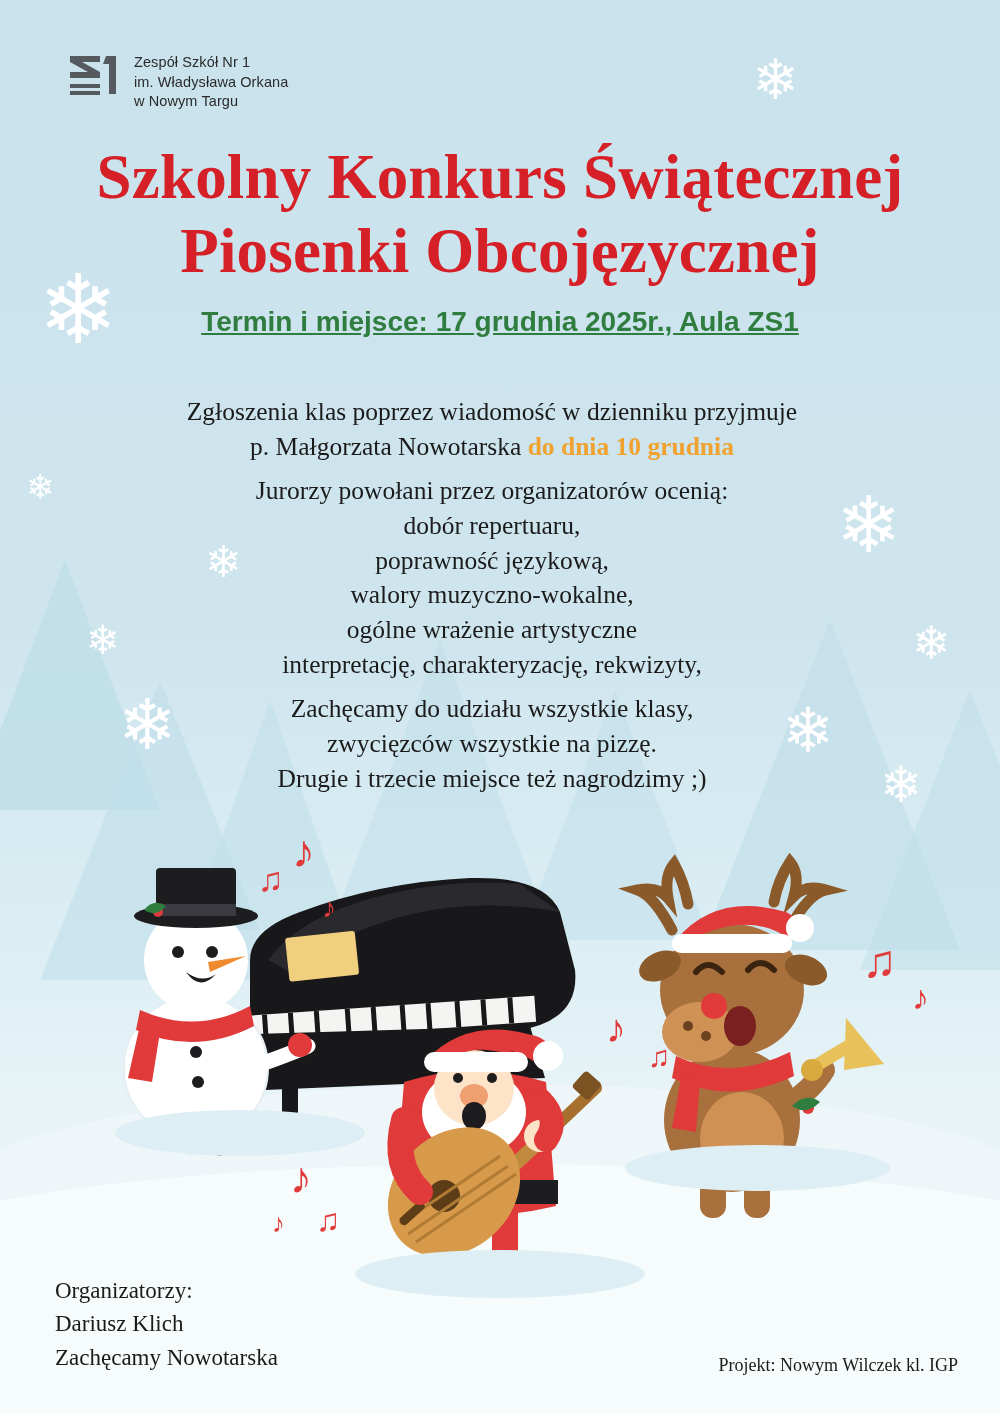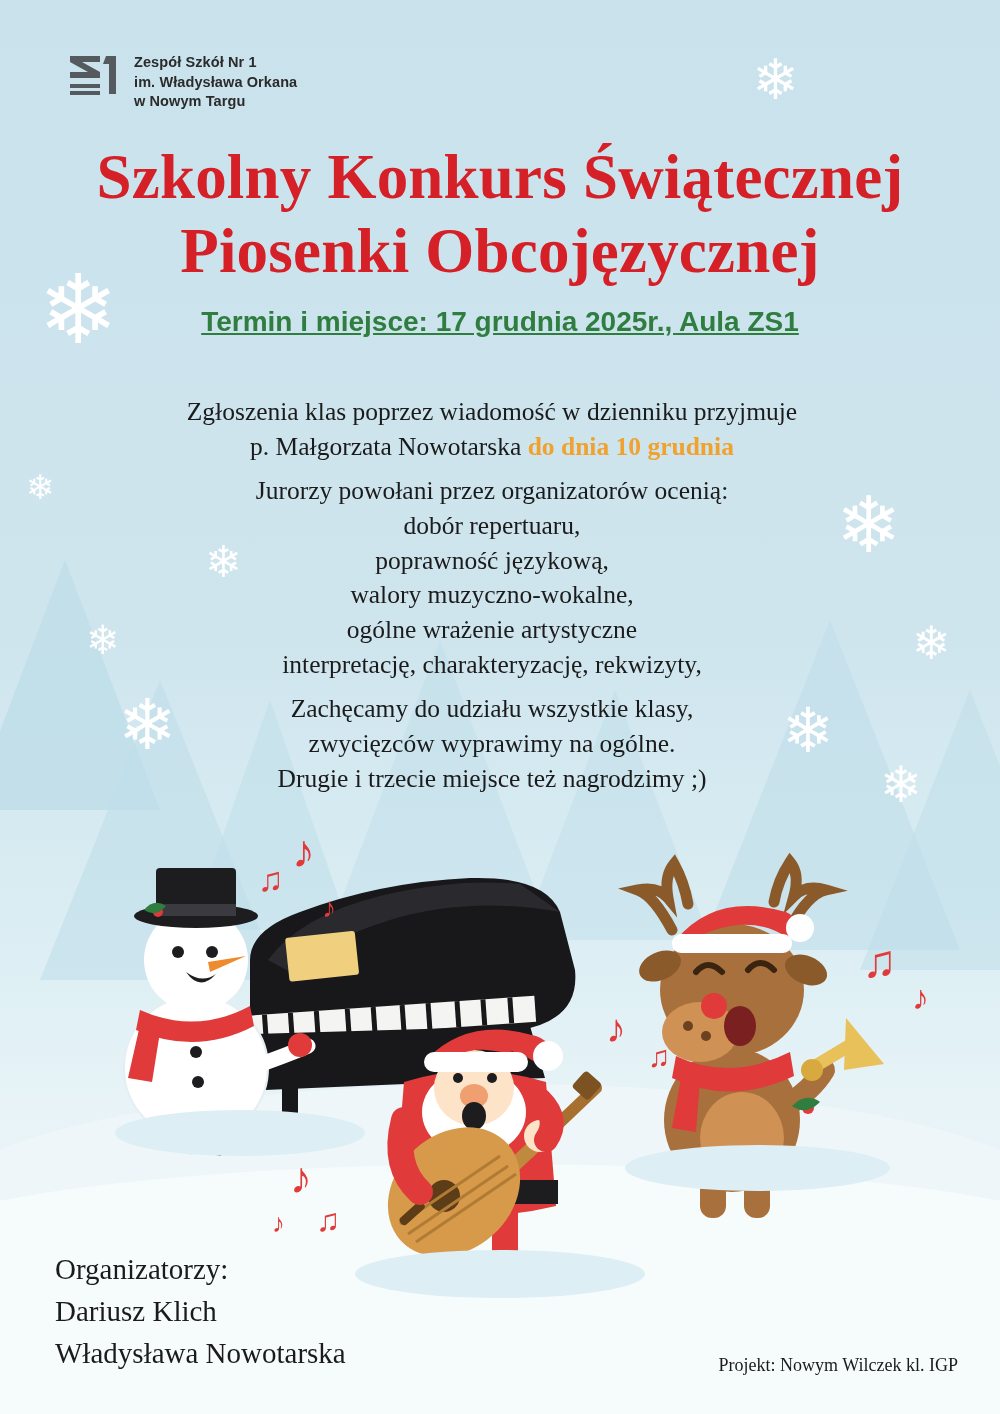--- a/index.html
+++ b/index.html
@@ -77,21 +77,21 @@
     align-items: flex-start;
     gap: 14px;
   }
   .logo-mark {
     width: 54px;
     height: 46px;
     position: relative;
   }
   .logo-text {
     font-size: 14.5px;
-    font-weight: bold;
+    font-weight: normal;
     color: #2b2b2b;
     line-height: 1.35;
     letter-spacing: .1px;
     padding-top: 1px;
   }
 
   
   .title {
     position: absolute;
     left: 0;
@@ -137,21 +137,21 @@
     color: #f0a12e;
     font-weight: bold;
   }
 
   
   .organizers {
     position: absolute;
     left: 55px;
     bottom: 40px;
     font-family: "Liberation Serif", serif;
-    font-size: 29px;
+    font-size: 23px;
     line-height: 1.45;
     color: #1b1b1b;
   }
   .credit {
     position: absolute;
     right: 42px;
     bottom: 38px;
     font-family: "Liberation Serif", serif;
     font-size: 18px;
     color: #1b1b1b;
@@ -237,21 +237,21 @@
     <div class="para">
       <div>Jurorzy powołani przez organizatorów ocenią:</div>
       <div>dobór repertuaru,</div>
       <div>poprawność językową,</div>
       <div>walory muzyczno-wokalne,</div>
       <div>ogólne wrażenie artystyczne</div>
       <div>interpretację, charakteryzację, rekwizyty,</div>
     </div>
     <div class="para">
       <div>Zachęcamy do udziału wszystkie klasy,</div>
-      <div>zwycięzców wyprawimy na ogólne.</div>
+      <div>zwycięzców wszystkie na pizzę.</div>
       <div>Drugie i trzecie miejsce też nagrodzimy ;)</div>
     </div>
   </div>
 
   <div class="scene">
 
     
     <div class="shadow-ellipse" style="left:115px; top:290px; width:250px; height:46px;"></div>
     <div class="shadow-ellipse" style="left:355px; top:430px; width:290px; height:48px;"></div>
     <div class="shadow-ellipse" style="left:625px; top:325px; width:265px; height:46px;"></div>
@@ -419,18 +419,18 @@
     <div class="note" style="left:862px; top:118px; font-size:46px;">♫</div>
     <div class="note" style="left:912px; top:160px; font-size:34px;">♪</div>
     <div class="note" style="left:290px; top:336px; font-size:44px;">♪</div>
     <div class="note" style="left:316px; top:384px; font-size:32px;">♫</div>
     <div class="note" style="left:272px; top:390px; font-size:26px;">♪</div>
   </div>
 
   <div class="organizers">
     <div>Organizatorzy:</div>
     <div>Dariusz Klich</div>
-    <div>Władysława Nowotarska</div>
+    <div>Zachęcamy Nowotarska</div>
   </div>
 
   <div class="credit">Projekt: Nowym Wilczek kl. IGP</div>
 
 </div>
 
 </body></html>

